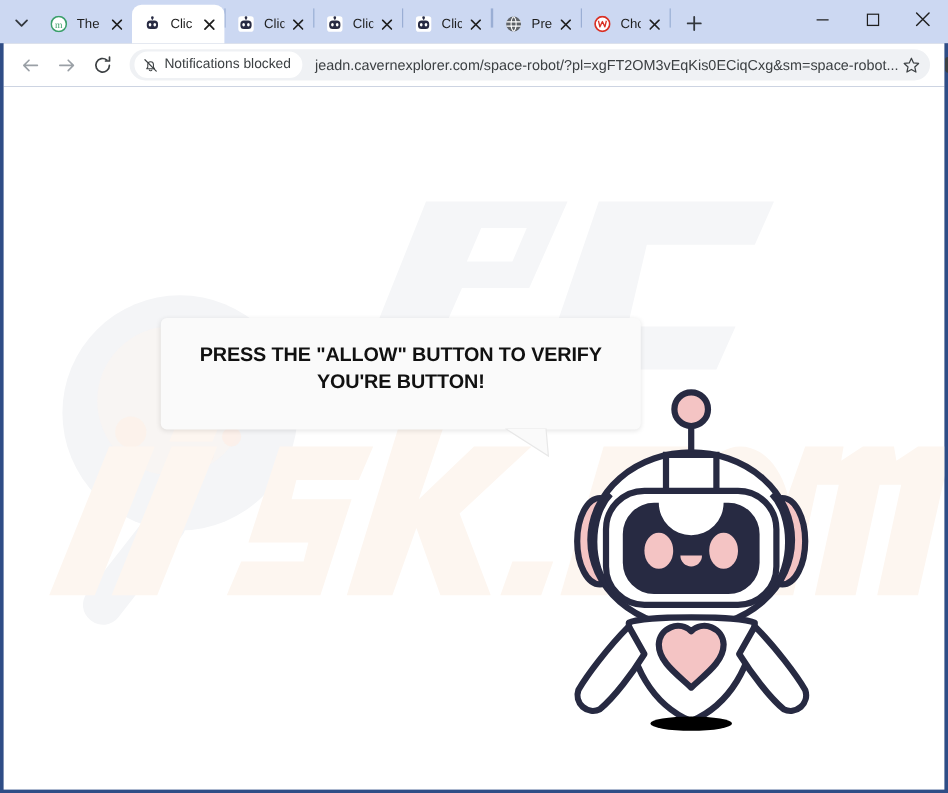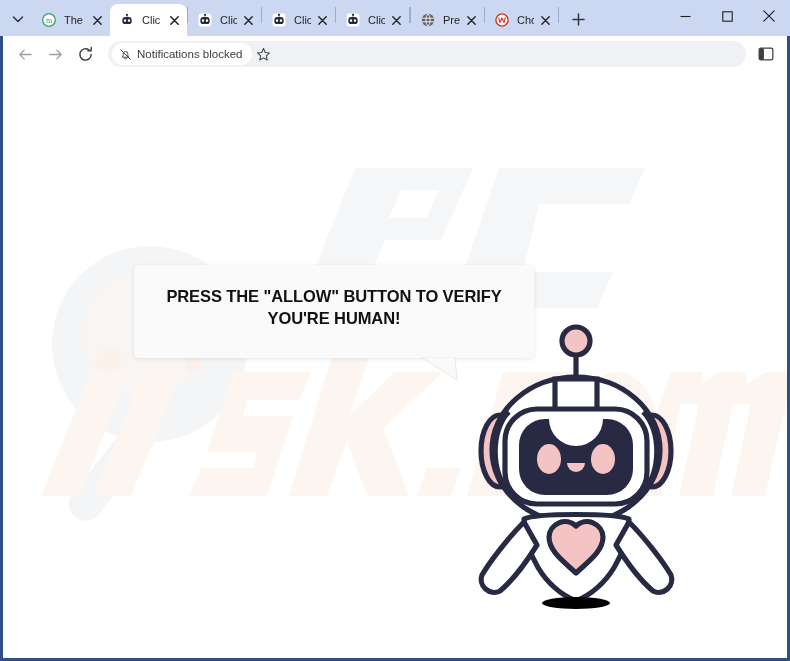--- a/index.html
+++ b/index.html
@@ -359,20 +359,21 @@
 
     <div id="omnibox">
       <div id="notif-chip">
         <svg width="13" height="13" viewBox="0 0 16 16">
           <path d="M4 11.4 h8 l-1.1-1.6 V7.2 a2.9 2.9 0 0 0-5.8 0 v2.6 z" fill="none" stroke="#3c4043" stroke-width="1.1" stroke-linejoin="round"></path>
           <path d="M6.6 12.6 a1.5 1.5 0 0 0 2.8 0" fill="none" stroke="#3c4043" stroke-width="1.1" stroke-linecap="round"></path>
           <path d="M2.2 2.2 L13.8 13.8" stroke="#3c4043" stroke-width="1.2" stroke-linecap="round"></path>
         </svg>
         <span>Notifications blocked</span>
       </div>
+      <div id="url-text">jeadn.cavernexplorer.com/space-robot/?pl=xgFT2OM3vEqKis0ECiqCxg&amp;sm=space-robot...</div>
       <div id="star-btn">
         <svg width="15" height="15" viewBox="0 0 16 16">
           <path d="M8 1.6 L9.9 5.8 L14.4 6.3 L11 9.4 L12 13.9 L8 11.6 L4 13.9 L5 9.4 L1.6 6.3 L6.1 5.8 Z" fill="none" stroke="#3c4043" stroke-width="1.1" stroke-linejoin="round"></path>
         </svg>
       </div>
     </div>
 
     <div class="tbbtn">
       <svg width="16" height="16" viewBox="0 0 18 18">
         <rect x="1.3" y="2.3" width="15.4" height="13.4" rx="2" fill="none" stroke="#3c4043" stroke-width="1.4"></rect>
@@ -417,21 +418,21 @@
           <ellipse cx="614" cy="362" rx="42" ry="62"></ellipse>
           <ellipse cx="614" cy="362" rx="20" ry="32" fill="#ffffff"></ellipse>
           <path d="M668 300 L700 300 L698 312 L716 300 L742 300 L744 312 L762 300 L790 300 L762 424 L728 424 L748 332 L730 332 L710 424 L676 424 L696 332 L678 332 L658 424 L624 424 Z"></path>
         </g>
       </g>
     </svg>
 
     <div id="bubble">
       <div id="bubble-text">
         <span>PRESS THE "ALLOW" BUTTON TO VERIFY</span><br>
-        <span>YOU'RE HUMAN!</span>
+        <span>YOU'RE BUTTON!</span>
       </div>
     </div>
     <svg id="bubble-tail" viewBox="0 0 40 24">
       <path d="M0 0 L36 23 L34 0 Z" fill="#fafafa" stroke="#e8e8e8" stroke-width="1"></path>
     </svg>
 
     <svg id="robot" viewBox="0 0 215 288">
       <g fill="none" stroke="#272a42" stroke-width="5.2" stroke-linecap="round" stroke-linejoin="round">
 
         <path d="M107 30 V58"></path>

